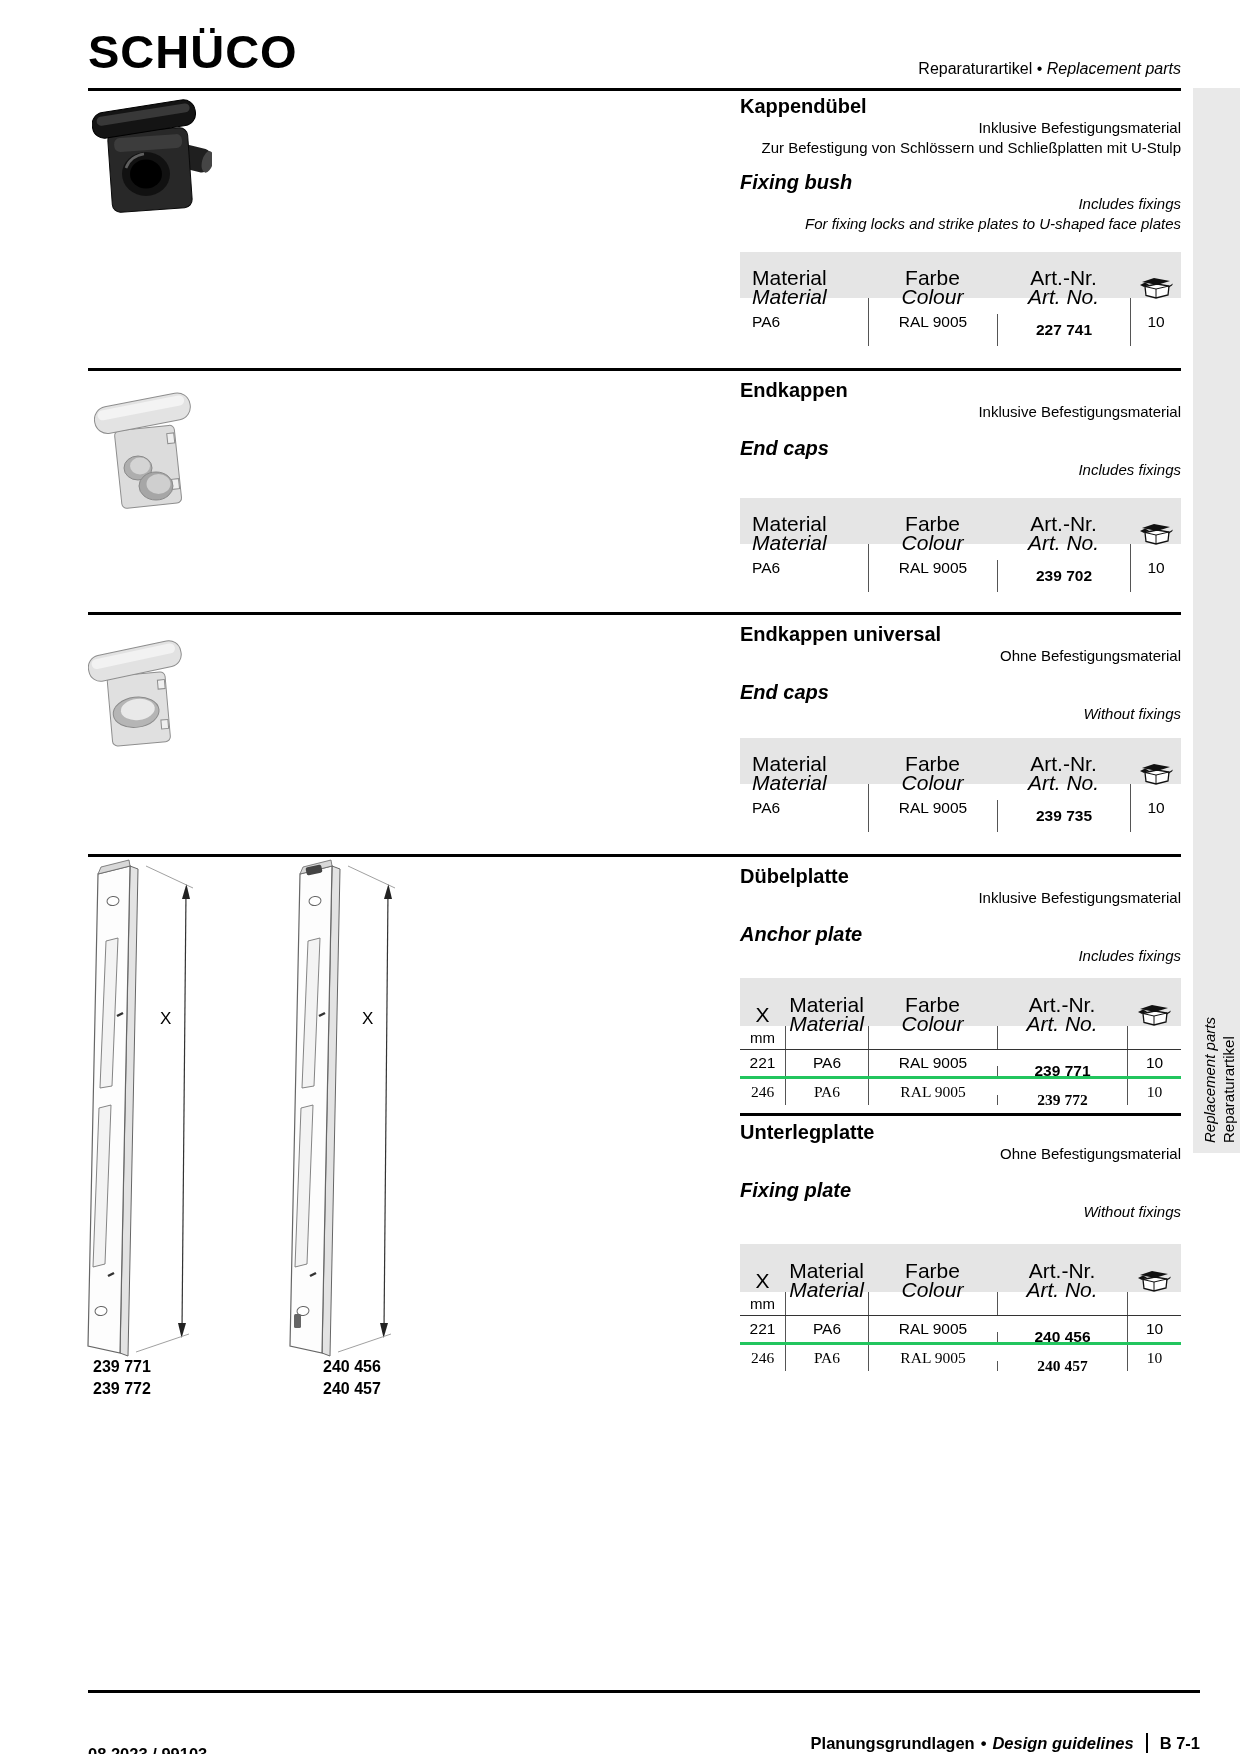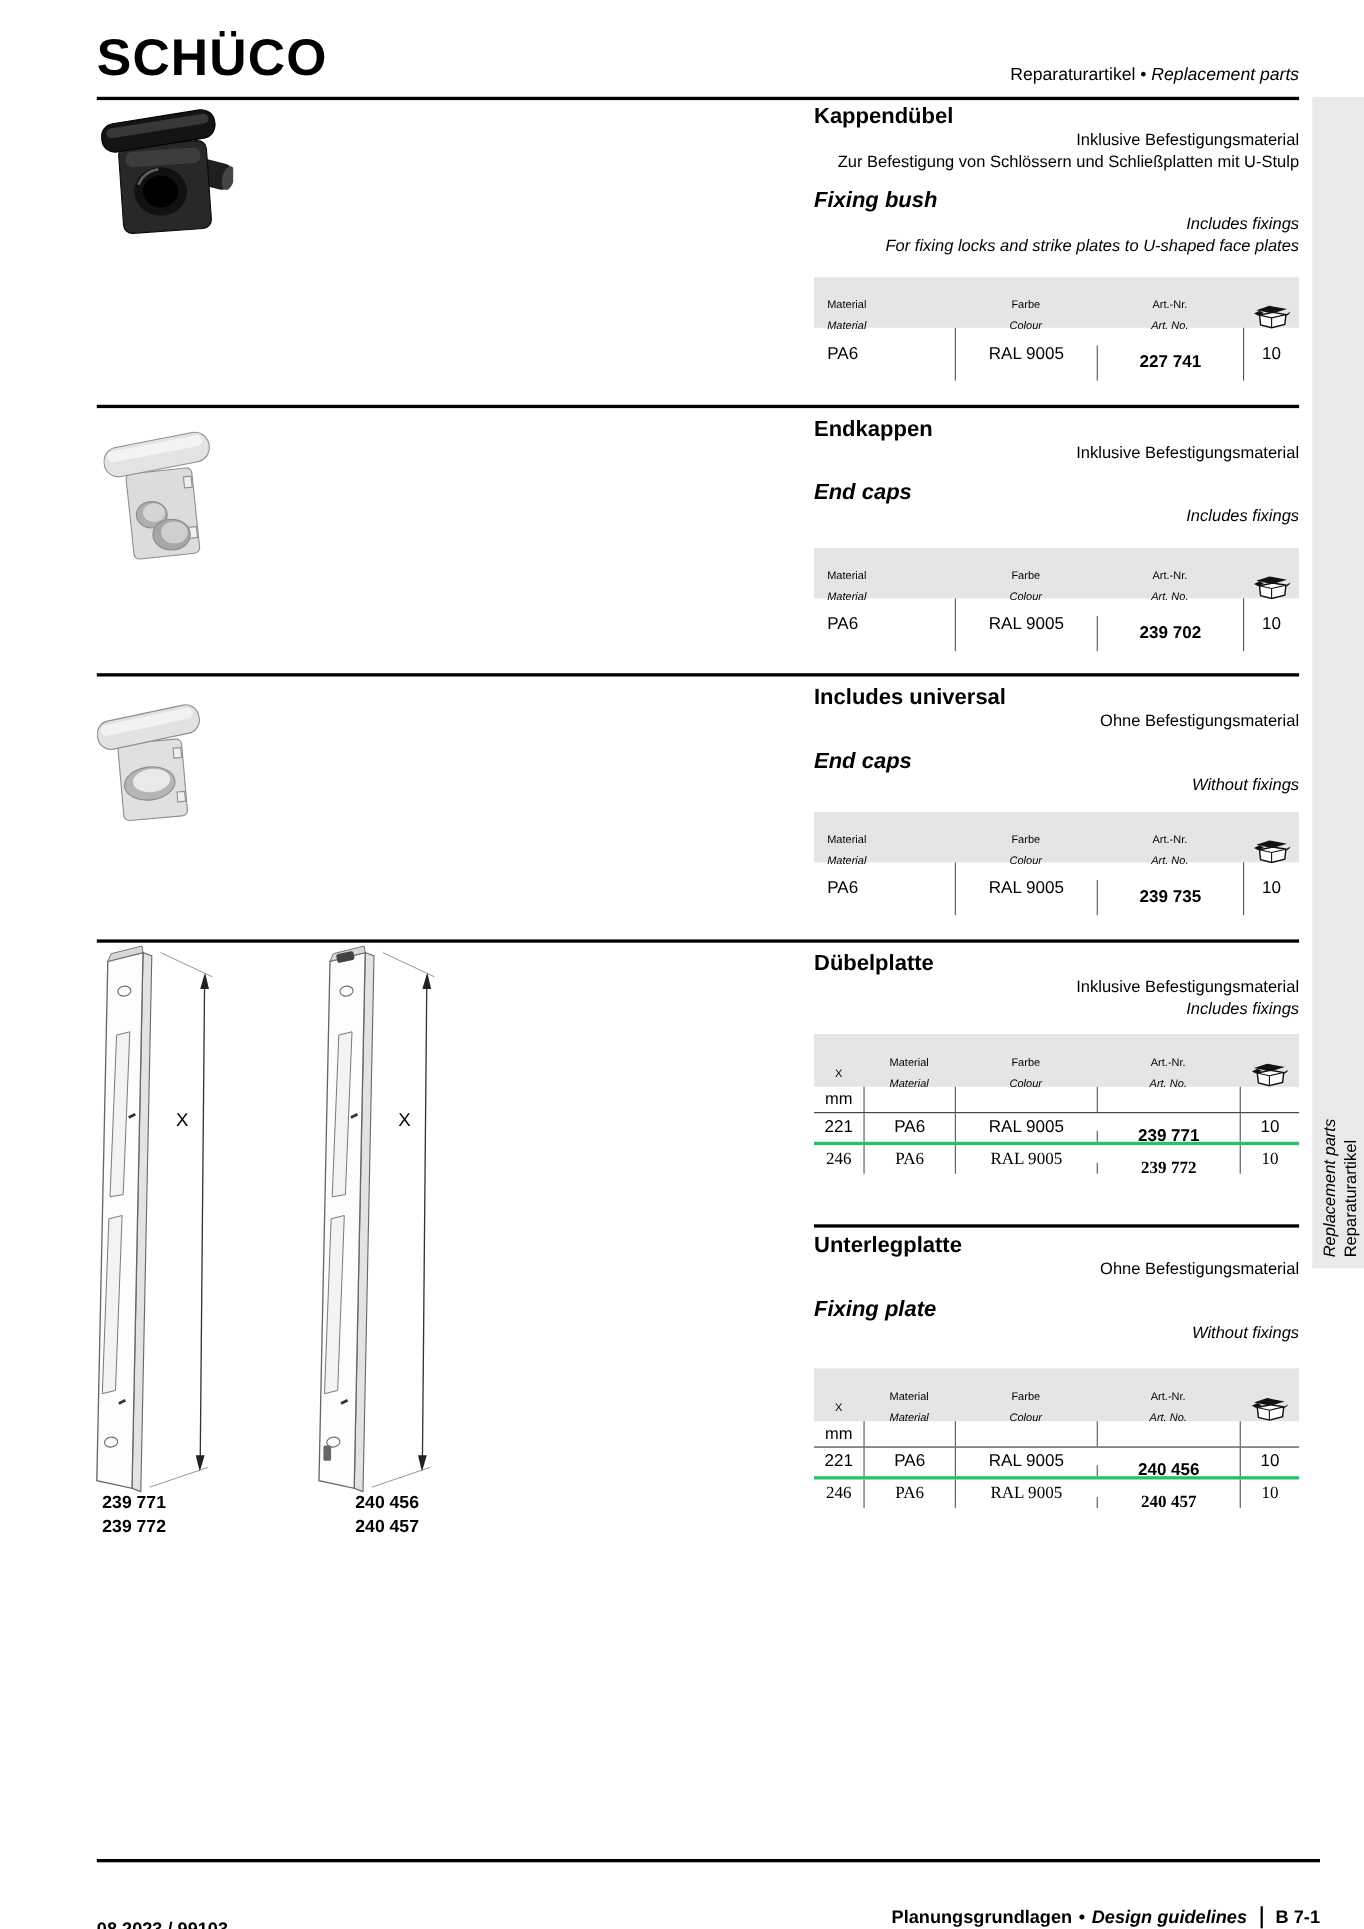--- a/index.html
+++ b/index.html
@@ -31,21 +31,21 @@
   .h-en{font-size:20px;font-weight:700;font-style:italic;line-height:24px;margin-top:14px;}
   .sub-en{font-style:italic;}
   .sec-1 .h-en{margin-top:12px;}
 
   
   .tbl{width:441px;}
   .sec-1 .tbl{margin-top:18px;} .sec-2 .tbl{margin-top:18px;} .sec-3 .tbl{margin-top:14px;}
   .sec-4 .tbl{margin-top:12px;} .sec-5 .tbl{margin-top:22px;}
   .thead{display:flex;background:#e5e5e5;align-items:center;}
   .tbl4 .thead{height:46px;} .tbl5 .thead{height:48px;}
-  .th{font-size:10px;line-height:19px;text-align:center;box-sizing:border-box;margin-top:24px;}
+  .th{font-size:21px;line-height:19px;text-align:center;box-sizing:border-box;margin-top:24px;}
   .th .en{display:block;font-style:italic;}
   .td{display:flex;align-items:center;justify-content:center;font-size:15.5px;box-sizing:border-box;}
   .c1{width:128px;} .c2{width:129px;} .c3{width:133px;} .c4{width:51px;}
   .th.c1,.td.c1{text-align:left;justify-content:flex-start;padding-left:12px;}
   .cx{width:45px;} .cm{width:83px;} .cf{width:129px;} .ca{width:130px;} .cp{width:54px;}
   .trow{display:flex;height:48px;}
   .trow .c2,.trow .c3,.trow .c4{border-left:1px solid #555;}
   .unit-row{display:flex;height:23px;border-bottom:1.5px solid #333;}
   .unit-row .td{font-size:15px;}
   .drow{display:flex;height:26px;}
@@ -259,21 +259,21 @@
       <div class="trow">
         <div class="td c1">PA6</div>
         <div class="td c2">RAL 9005</div>
         <div class="td c3 art">239 702</div>
         <div class="td c4">10</div>
       </div>
     </div>
   </div>
 
   <div class="abs sec sec-3" style="top:622px">
-    <div class="h-de">Includes universal</div>
+    <div class="h-de">Endkappen universal</div>
     <div class="sub">Ohne Befestigungsmaterial</div>
     <div class="h-en">End caps</div>
     <div class="sub sub-en">Without fixings</div>
     <div class="tbl tbl4">
       <div class="thead">
         <div class="th c1">
           <span>Material</span>
           <span class="en">Material</span>
         </div>
         <div class="th c2">
@@ -300,20 +300,21 @@
         <div class="td c2">RAL 9005</div>
         <div class="td c3 art">239 735</div>
         <div class="td c4">10</div>
       </div>
     </div>
   </div>
 
   <div class="abs sec sec-4" style="top:864px">
     <div class="h-de">Dübelplatte</div>
     <div class="sub">Inklusive Befestigungsmaterial</div>
+    <div class="h-en">Anchor plate</div>
     <div class="sub sub-en">Includes fixings</div>
     <div class="tbl tbl5">
       <div class="thead">
         <div class="th cx">X</div>
         <div class="th cm">
           <span>Material</span>
           <span class="en">Material</span>
         </div>
         <div class="th cf">
           <span>Farbe</span>

